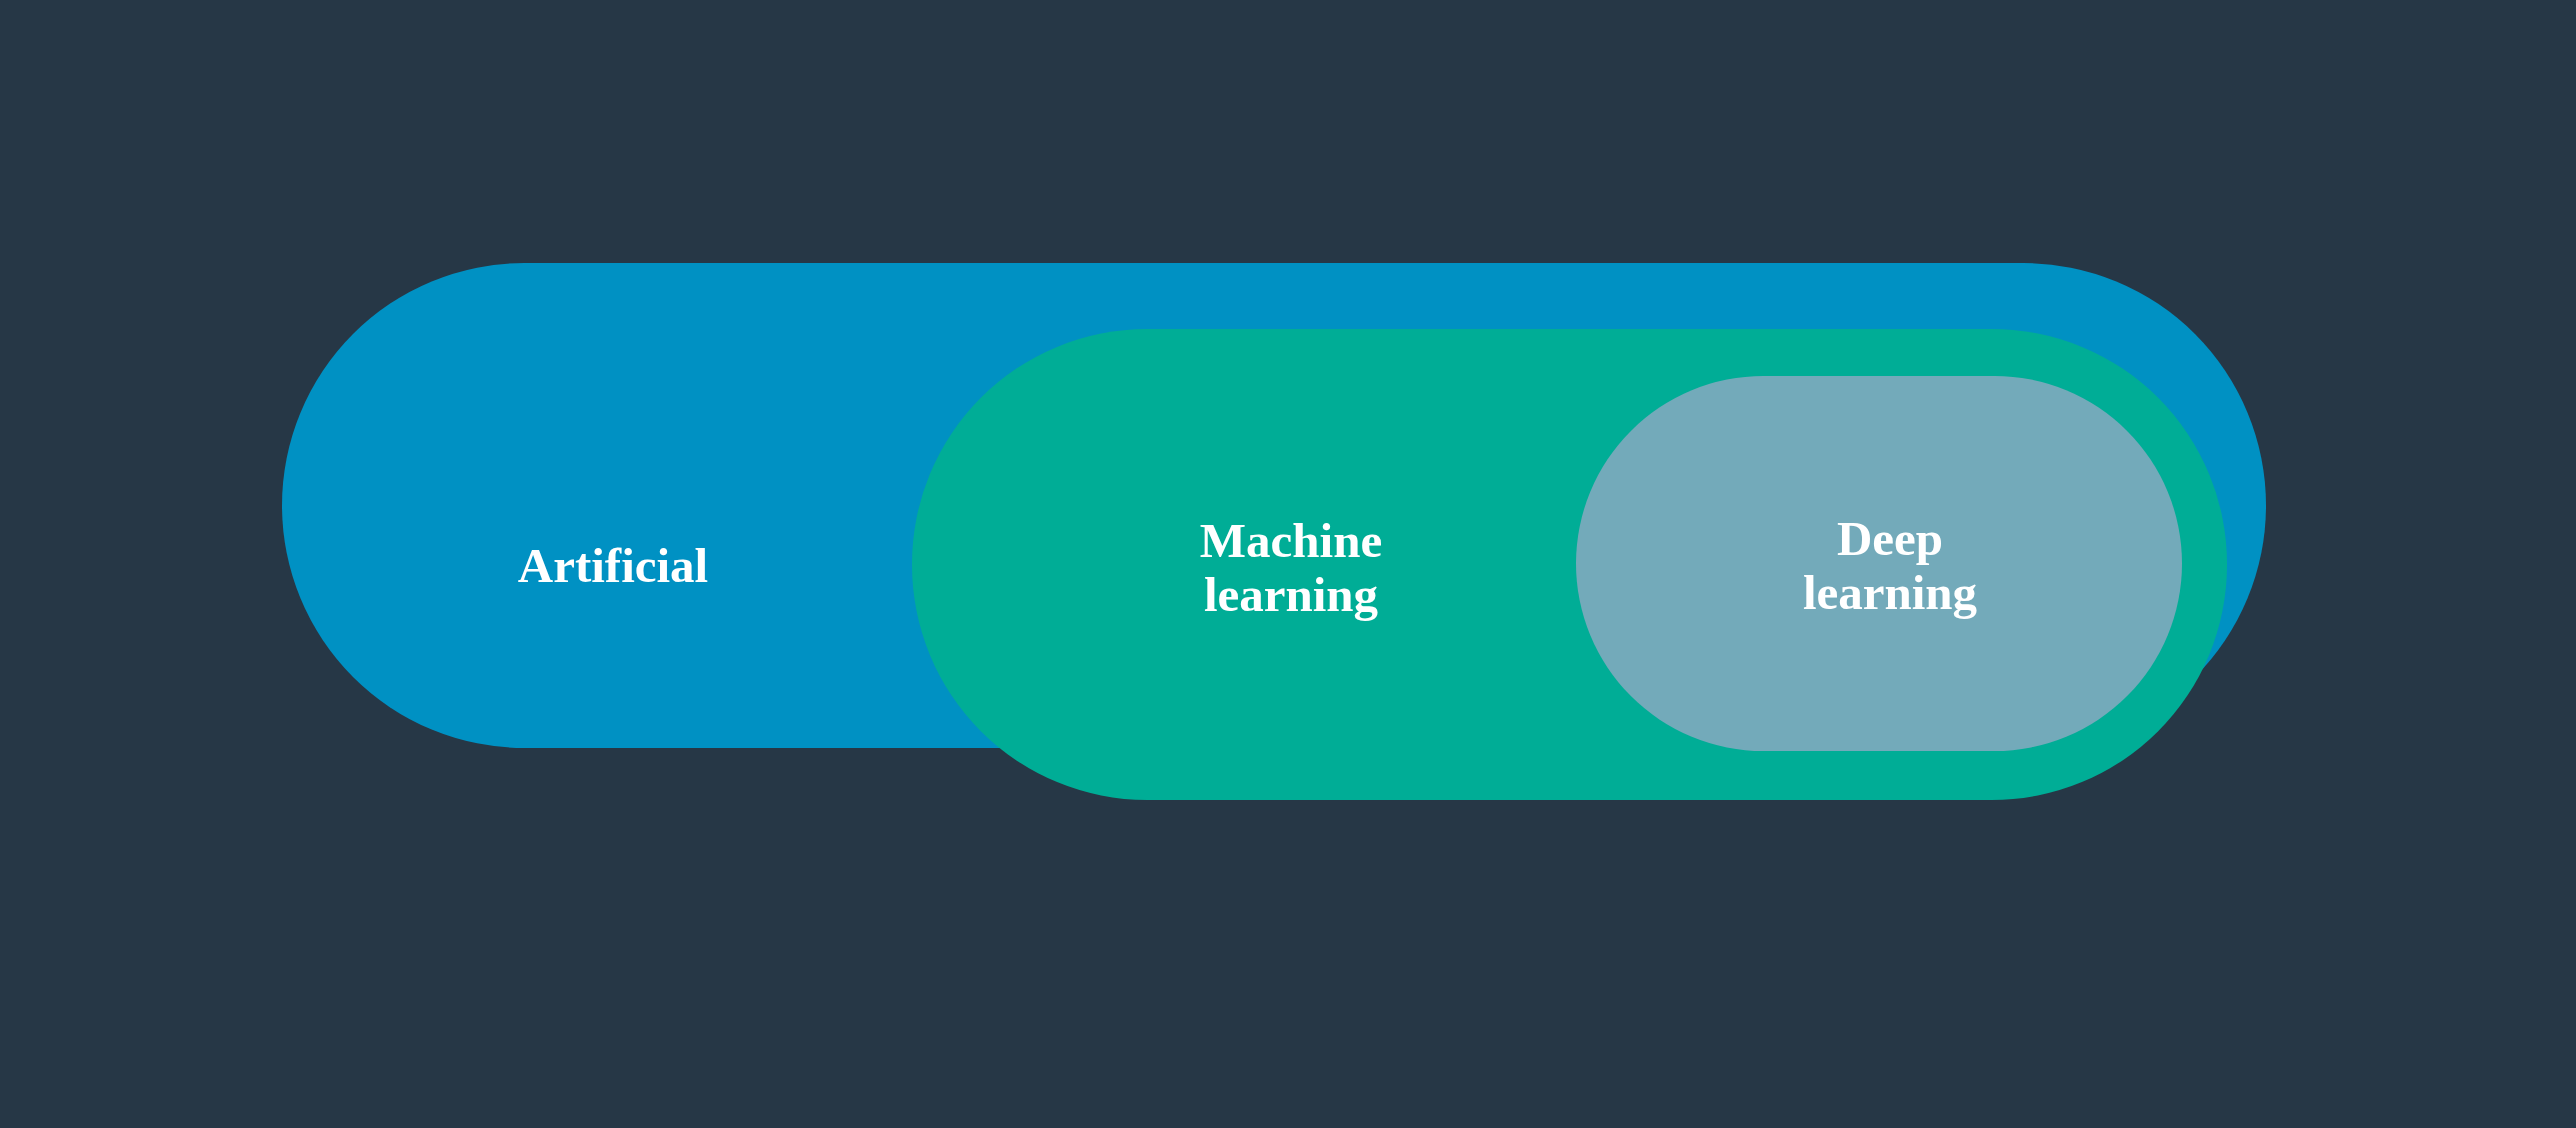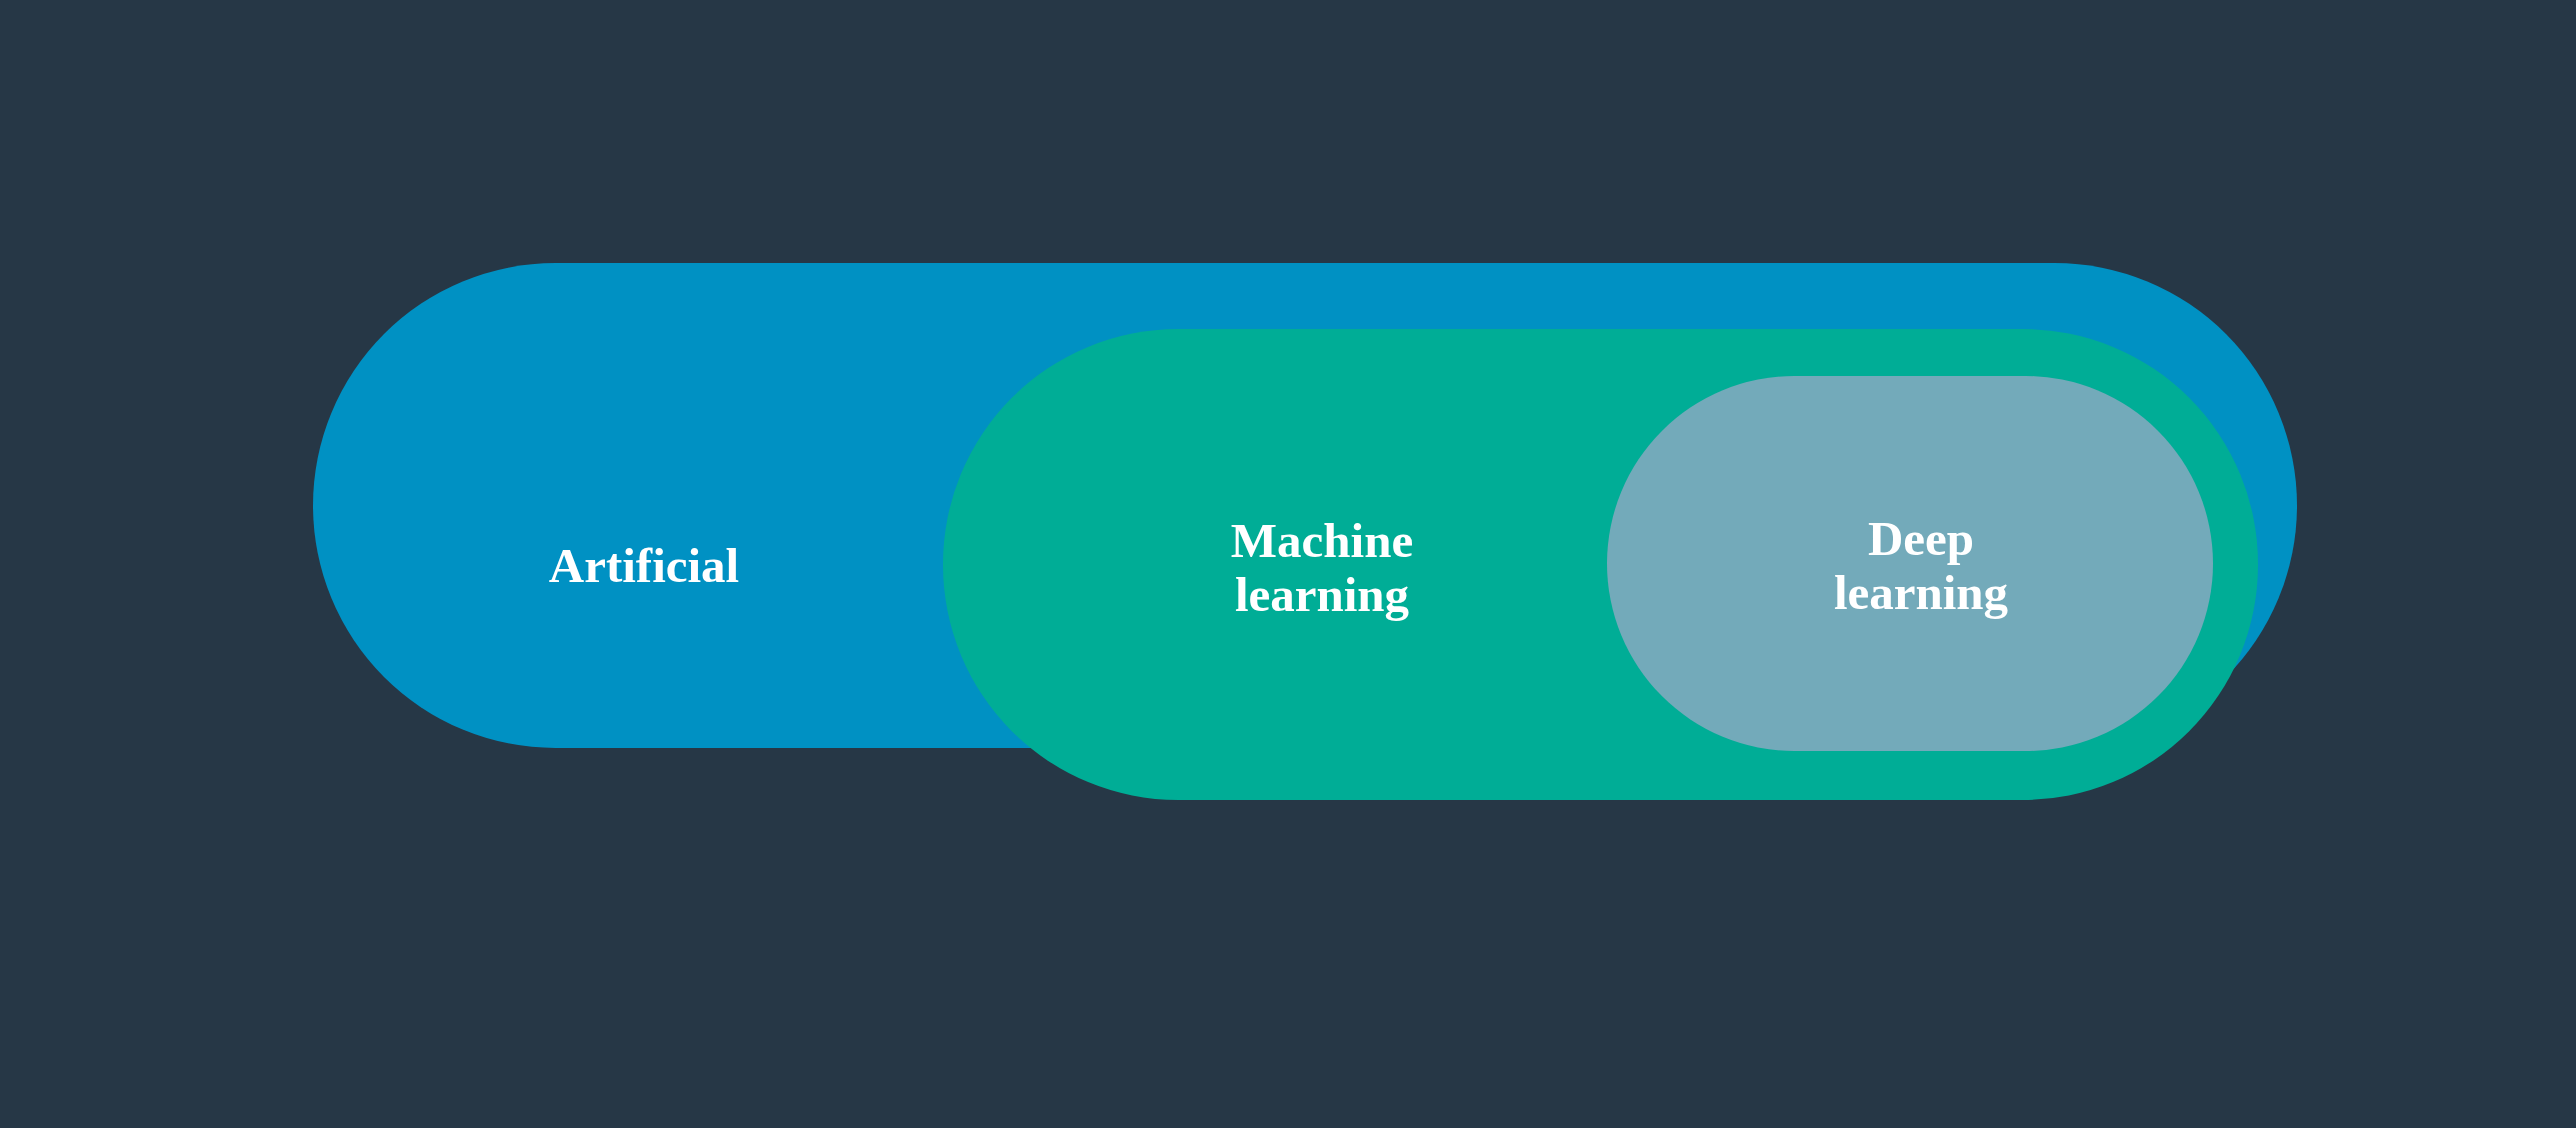--- a/index.html
+++ b/index.html
@@ -15,21 +15,21 @@
   .canvas {
     position: relative;
     width: 2576px;
     height: 1128px;
   }
   .pill {
     position: absolute;
     box-sizing: border-box;
   }
   .pill-ai {
-    left: 313px;
+    left: 282px;
     top: 263px;
     width: 1984px;
     height: 485px;
     border-radius: 300px;
   }
   .pill-ml {
     left: 630px;
     top: 66px;
     width: 1315px;
     height: 471px;

